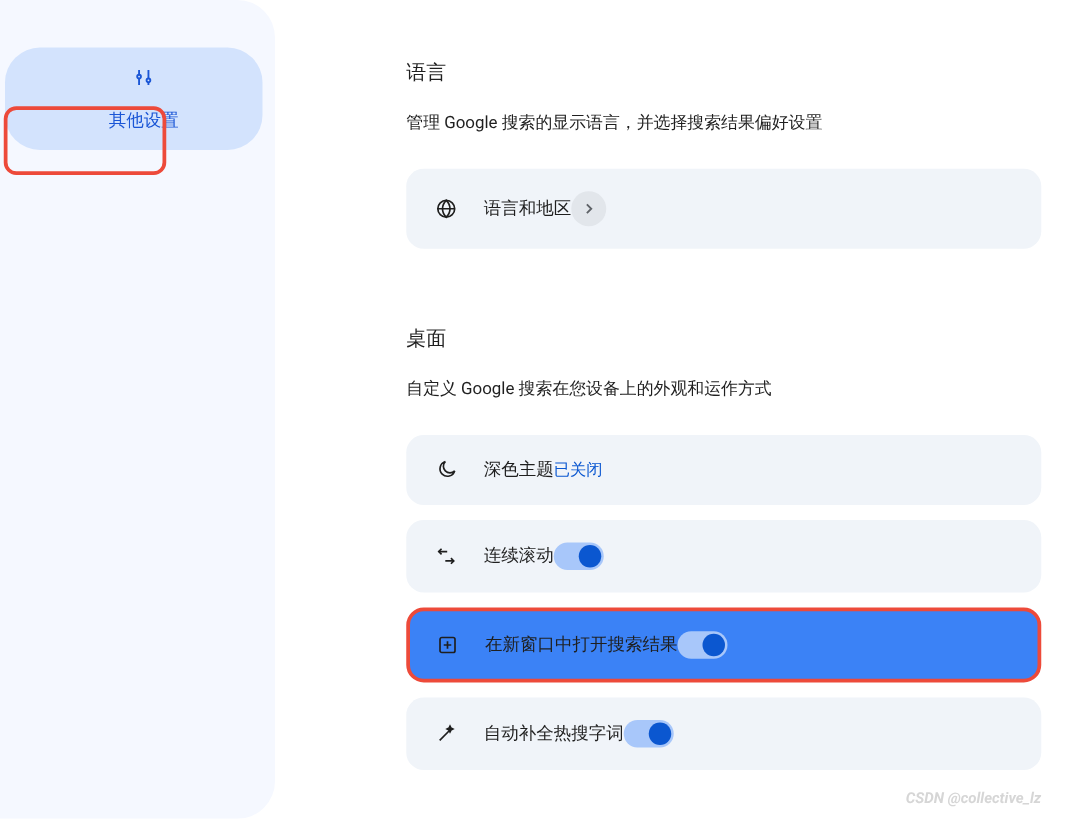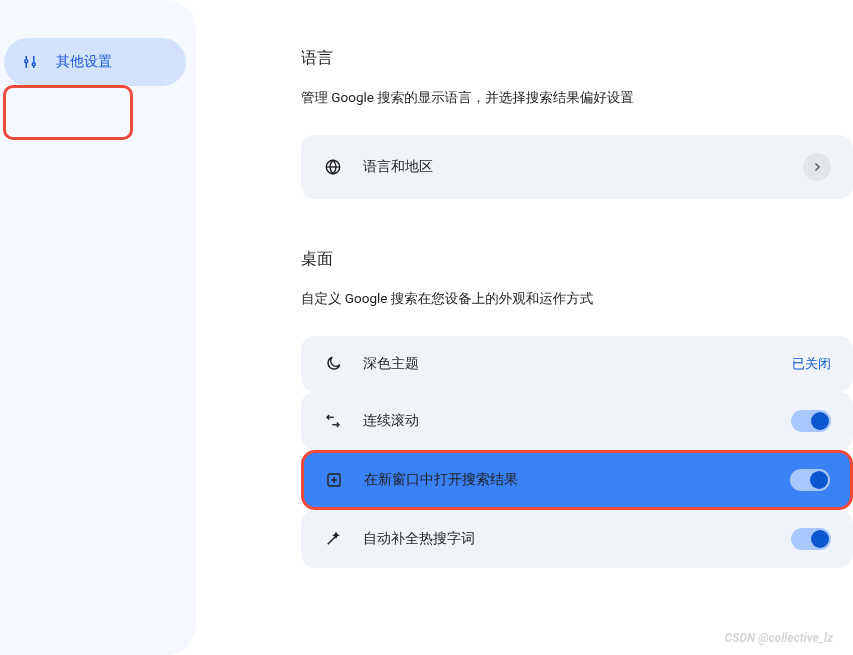--- a/index.html
+++ b/index.html
@@ -32,20 +32,21 @@
       font-size: 14px;
       gap: 16px;
     }
     .sidebar-item.active {
       background: #d3e3fd;
       border-radius: 28px;
       margin: 0 10px 0 4px;
       padding-left: 16px;
       color: #1a56d6;
       font-weight: 500;
+      flex-direction: column;
     }
     .sidebar-item .icon {
       width: 20px;
       height: 20px;
       display: flex;
       align-items: center;
       justify-content: center;
     }
     .sidebar-item .icon svg {
       width: 18px;
@@ -75,22 +76,22 @@
       font-size: 13.5px;
       color: #1f1f1f;
       margin-bottom: 28px;
     }
     .card {
       background: #f0f4f9;
       border-radius: 14px;
       padding: 18px 22px;
       display: flex;
       align-items: center;
-      justify-content: space-between;
-      width: 552px;
+      margin-bottom: 12px;
+      width: 508px;
       position: relative;
     }
     .card-left {
       display: flex;
       align-items: center;
       gap: 20px;
     }
     .card-icon {
       width: 20px;
       height: 20px;

